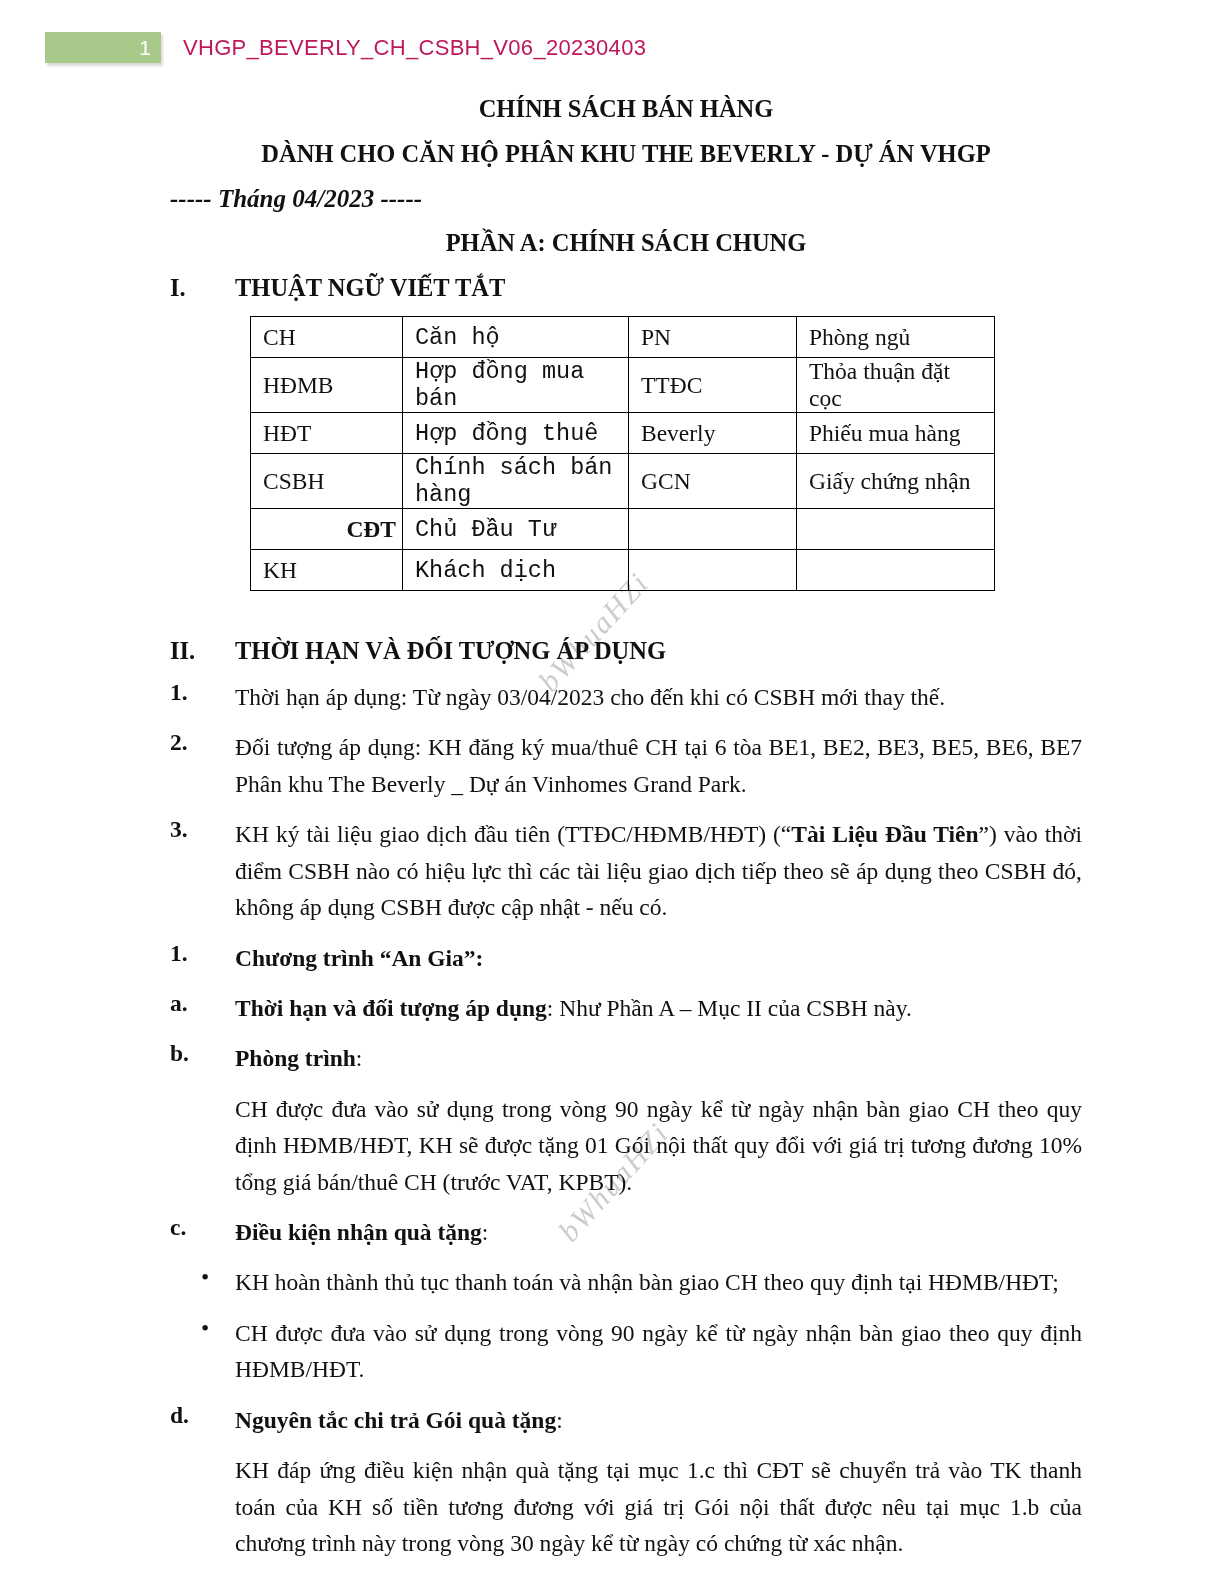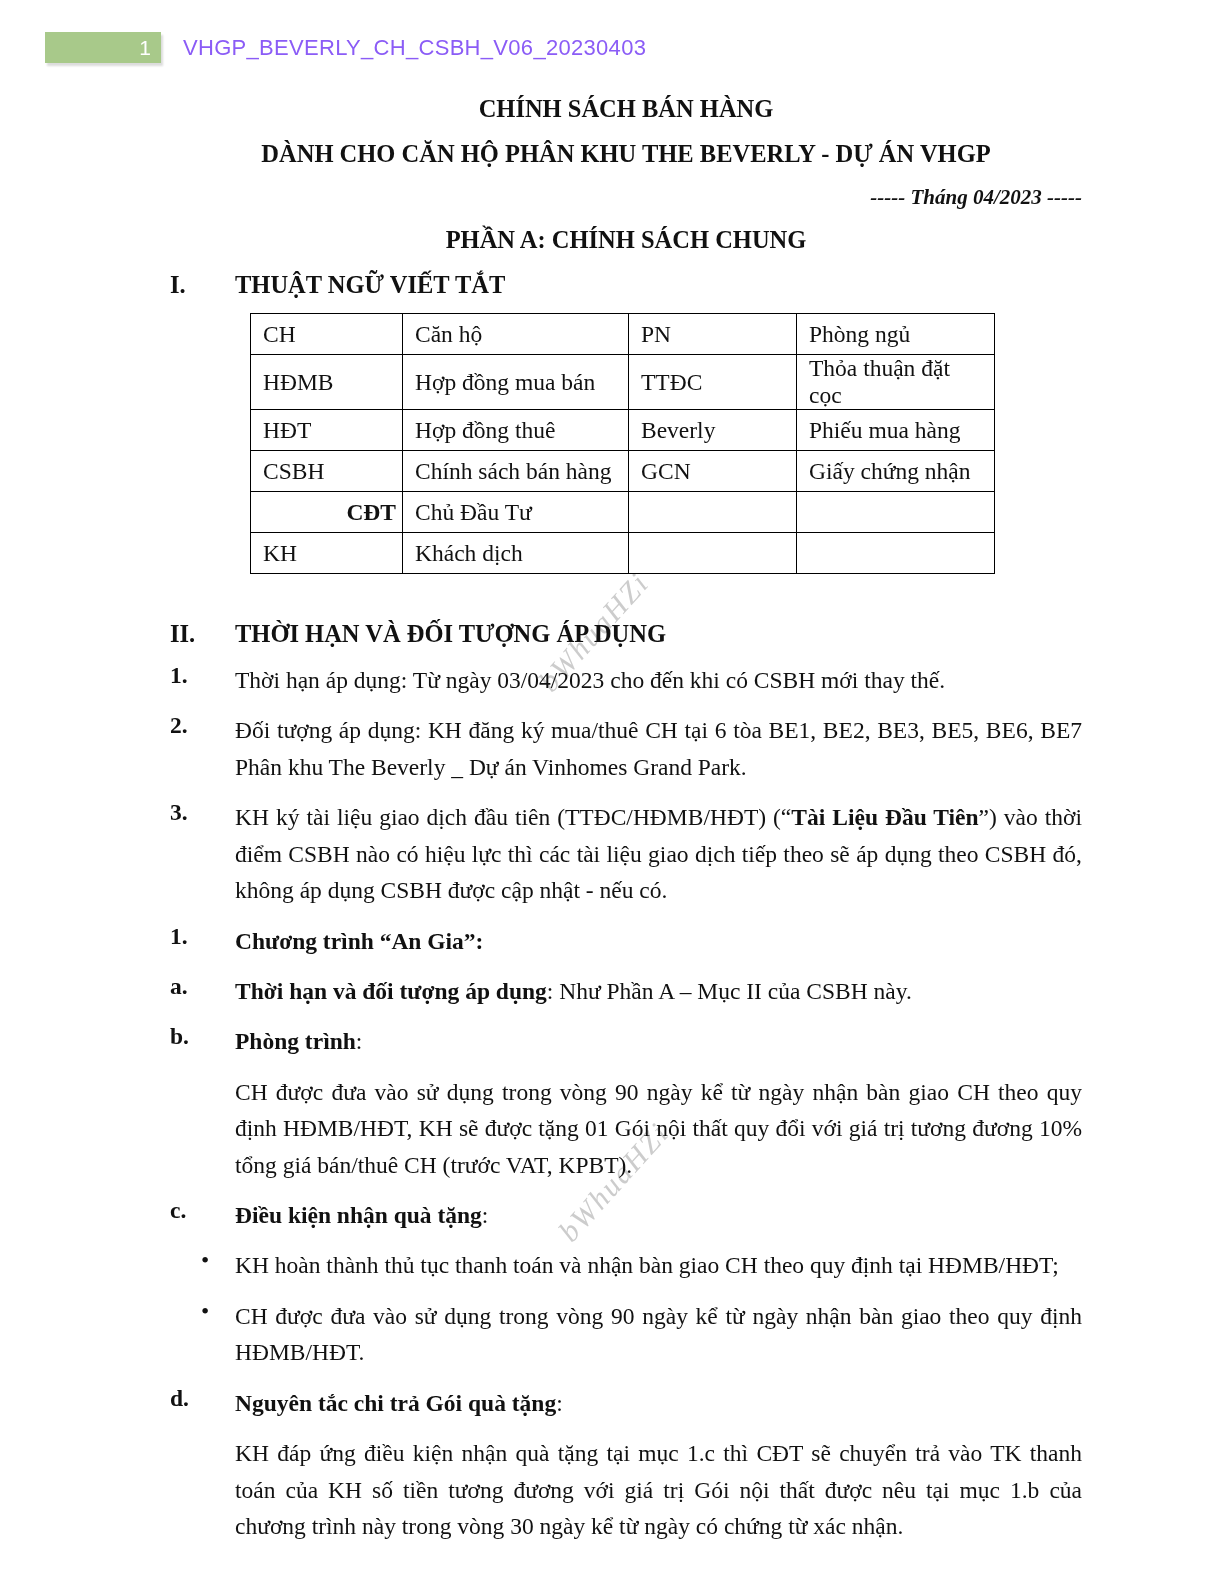--- a/index.html
+++ b/index.html
@@ -21,21 +21,21 @@
   .badge {
     width:116px; height:31px;
     background:#a8c98a;
     color:#ffffff;
     text-align:right;
     padding-right:10px;
     box-sizing:border-box;
     font-size:21px; line-height:31px;
     box-shadow:2px 3px 2px #dcdcdc;
   }
-  .filename { font-size:22px; color:#8b5cf6; letter-spacing:0.3px; }
+  .filename { font-size:22px; color:#be185d; letter-spacing:0.3px; }
 
   
   .wm {
     position:absolute;
     font-style:italic;
     font-size:30px;
     letter-spacing:2px;
     color:rgba(110,110,110,0.35);
     transform:rotate(-48deg);
     white-space:nowrap;
@@ -44,40 +44,40 @@
   }
   .wm1 { left:520px; top:615px; }
   .wm2 { left:540px; top:1165px; }
 
   
   .content {
     position:absolute; top:95px; left:170px; width:912px; z-index:1;
   }
 
   .title { text-align:center; font-weight:bold; font-size:24.5px; margin:0 0 17px 0; }
-  .title-date { text-align:right; font-weight:bold; font-style:italic; font-size:21px; margin:0 0 16px 0; }
+  .title-date { text-align:left; font-weight:bold; font-style:italic; font-size:25px; margin:0 0 16px 0; }
 
   .sec-heading { display:flex; font-weight:bold; font-size:24.5px; margin:6px 0 14px 0; }
   .sec-num { width:65px; flex-shrink:0; }
   .sec-title { flex:1; }
 
   table.terms {
     border-collapse:collapse;
     margin:12px 0 46px 80px;
   }
   table.terms td {
     border:1.6px solid #000;
     height:41px;
     padding:0 6px 0 12px;
     font-size:23.5px;
     vertical-align:middle;
     box-sizing:border-box;
   }
   td.c1 { width:152px; }
-  td.c2 { width:226px; }
+  td.c2 { width:226px;font-family:Liberation Mono, monospace; }
   td.c3 { width:168px; }
   td.c4 { width:198px; }
   .bold { font-weight:bold;text-align:right; }
 
   .item { display:flex; margin-bottom:14px; font-size:23.5px; }
   .item-num { width:65px; flex-shrink:0; font-weight:bold; }
   .item-body { flex:1; text-align:justify; line-height:1.55; }
 
   .para {
     margin:0 0 14px 65px;

